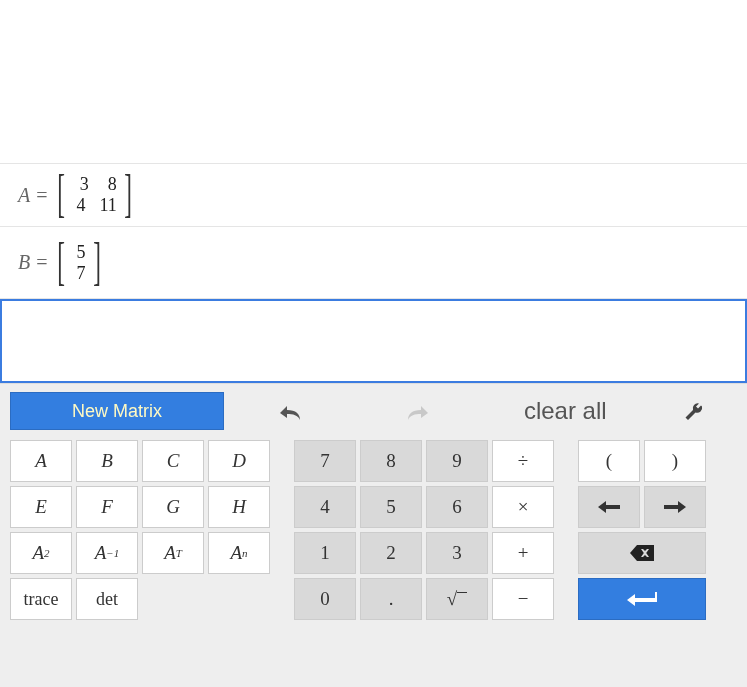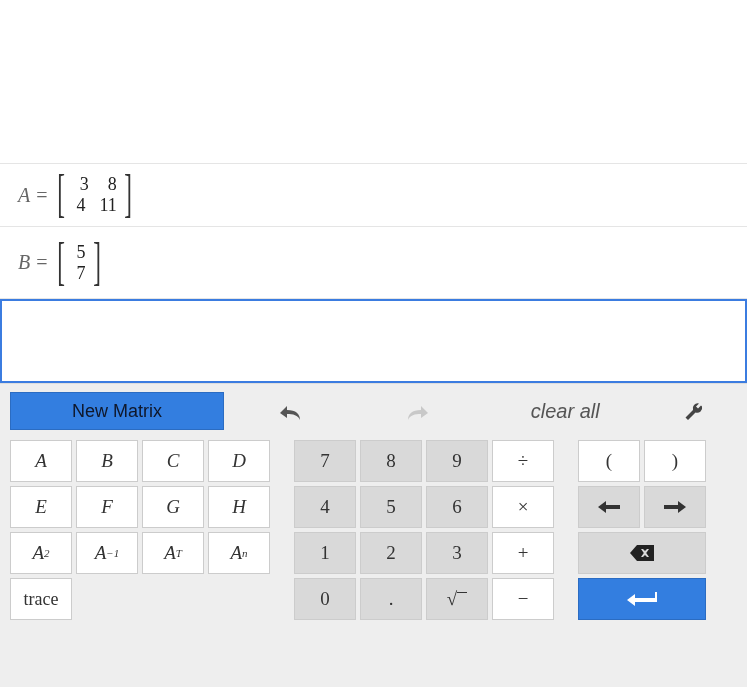--- a/index.html
+++ b/index.html
@@ -79,43 +79,42 @@
     background: #fff;
     font-size: 18px;
     color: #333;
     cursor: pointer;
     user-select: none;
     font-family: "Times New Roman", Times, serif;
   }
   .btn-primary {
     background: #337ee0;
     border: 1px solid #2b6cc2;
-    color: #0f172a;
+    color: #fef9c3;
     font-family: Arial, sans-serif;
     font-size: 18px;
     width: 214px;
     text-align: center;
   }
   .btn-tool {
     flex: 1;
     border: none;
     background: transparent;
     color: #555;
     font-size: 22px;
     font-family: Arial, sans-serif;
   }
   .btn-tool.disabled { color: #bbb; }
   .btn-clear {
     flex: 1.3;
     border: none;
     background: transparent;
     color: #555;
-    font-size: 20px;
+    font-size: 24px;
     font-family: Arial, sans-serif;
-    font-style: italic;
   }
   .btn-wrench {
     flex: 0.7;
     border: none;
     background: transparent;
     color: #444;
     font-size: 18px;
   }
   .keypad {
     display: flex;
@@ -250,20 +249,21 @@
           </div>
         <div class="key italic">
             <span>A</span>
             <sup>T</sup>
           </div>
         <div class="key italic">
             <span>A</span>
             <sup style="font-style:italic">n</sup>
           </div>
         <div class="key fn">trace</div>
+        <div class="key fn">det</div>
         <div class="key spacer"></div>
       </div>
 
       <div class="col-nums">
         <div class="key gray">7</div>
         <div class="key gray">8</div>
         <div class="key gray">9</div>
         <div class="key op">÷</div>
         <div class="key gray">4</div>
         <div class="key gray">5</div>

